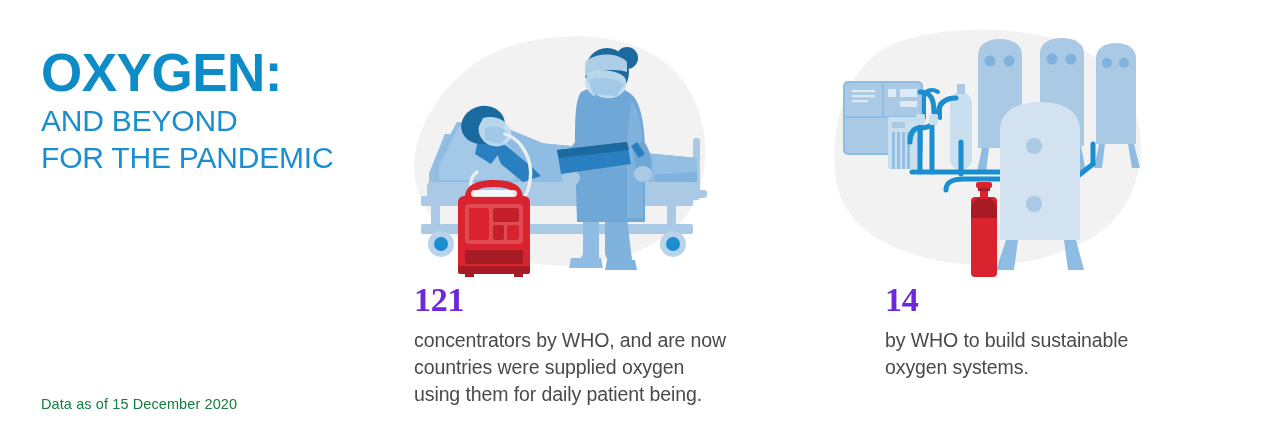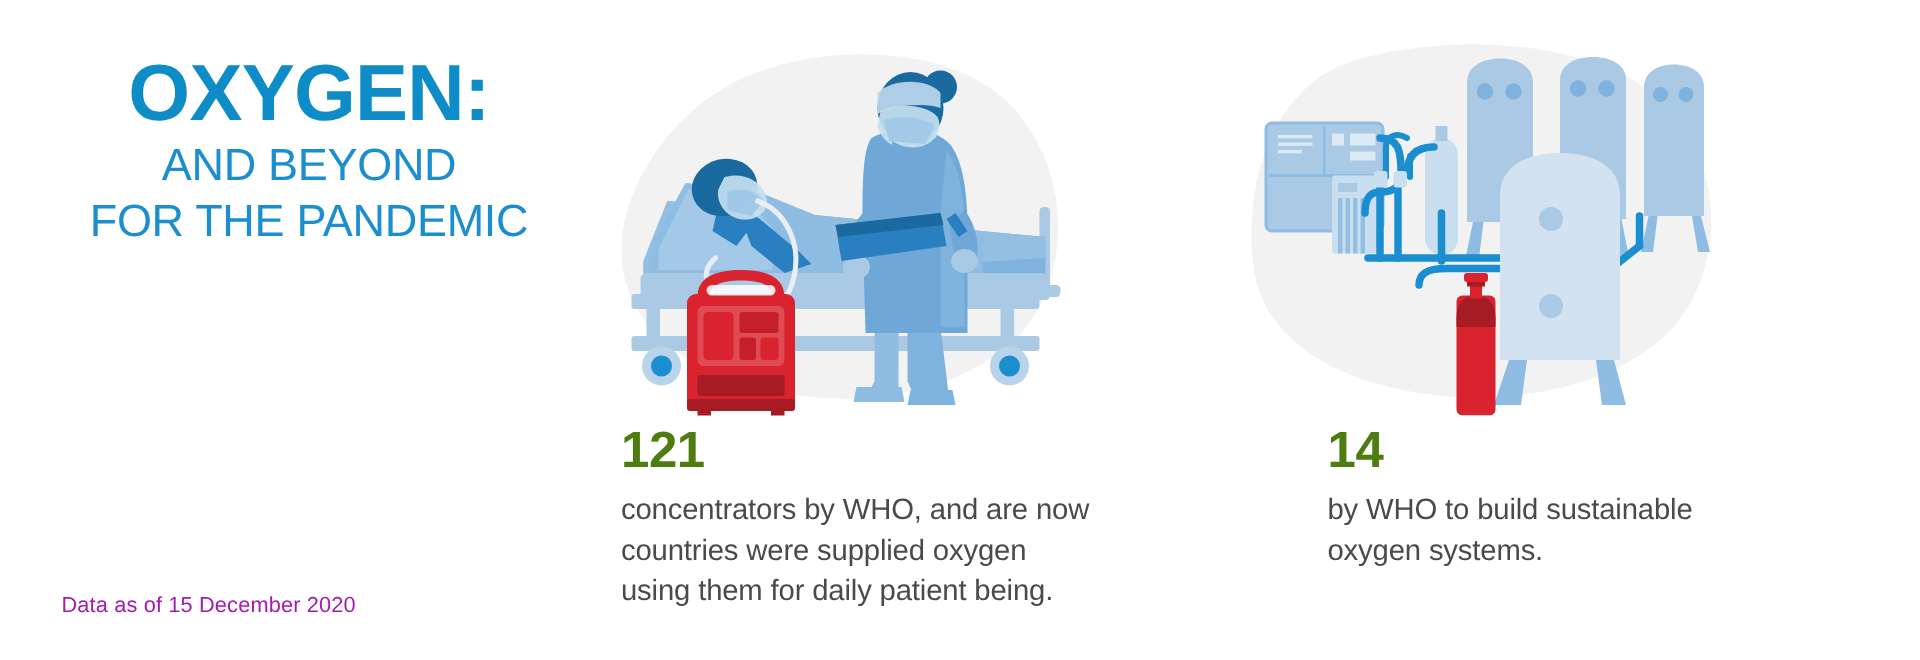--- a/index.html
+++ b/index.html
@@ -19,23 +19,22 @@
     position: absolute;
     inset: 0;
     width: 1280px;
     height: 440px;
   }
 
   
   .title-block {
     position: absolute;
     left: 41px;
-    top: 36px;
+    top: 46px;
     width: 330px;
-    text-align: center;
   }
   .title-main {
     font-size: 53px;
     font-weight: bold;
     color: #0d8cc8;
     letter-spacing: -0.5px;
     line-height: 1.02;
     margin: 0 0 2px 0;
     white-space: nowrap;
   }
@@ -45,37 +44,38 @@
     color: #1b8ed0;
     line-height: 1.24;
     margin: 0;
     letter-spacing: -0.2px;
   }
   .datenote {
     position: absolute;
     left: 41px;
     top: 396px;
     font-size: 14.5px;
-    color: #a21caf;
+    color: #15803d;
     letter-spacing: 0.1px;
   }
 
   
   .stat {
     position: absolute;
   }
   .stat-1 { left: 414px; top: 283px; width: 360px; }
   .stat-2 { left: 885px; top: 283px; width: 320px; }
   .stat-number {
     font-size: 34px;
     font-weight: bold;
-    color: #4d7c0f;
+    color: #6d28d9;
     line-height: 1;
     margin-bottom: 10px;
     letter-spacing: -0.3px;
+    font-family: Liberation Serif, serif;
   }
   .stat-text {
     font-size: 19.5px;
     color: #4a4a4c;
     line-height: 1.39;
     letter-spacing: -0.1px;
   }
 
   
   .illo {

